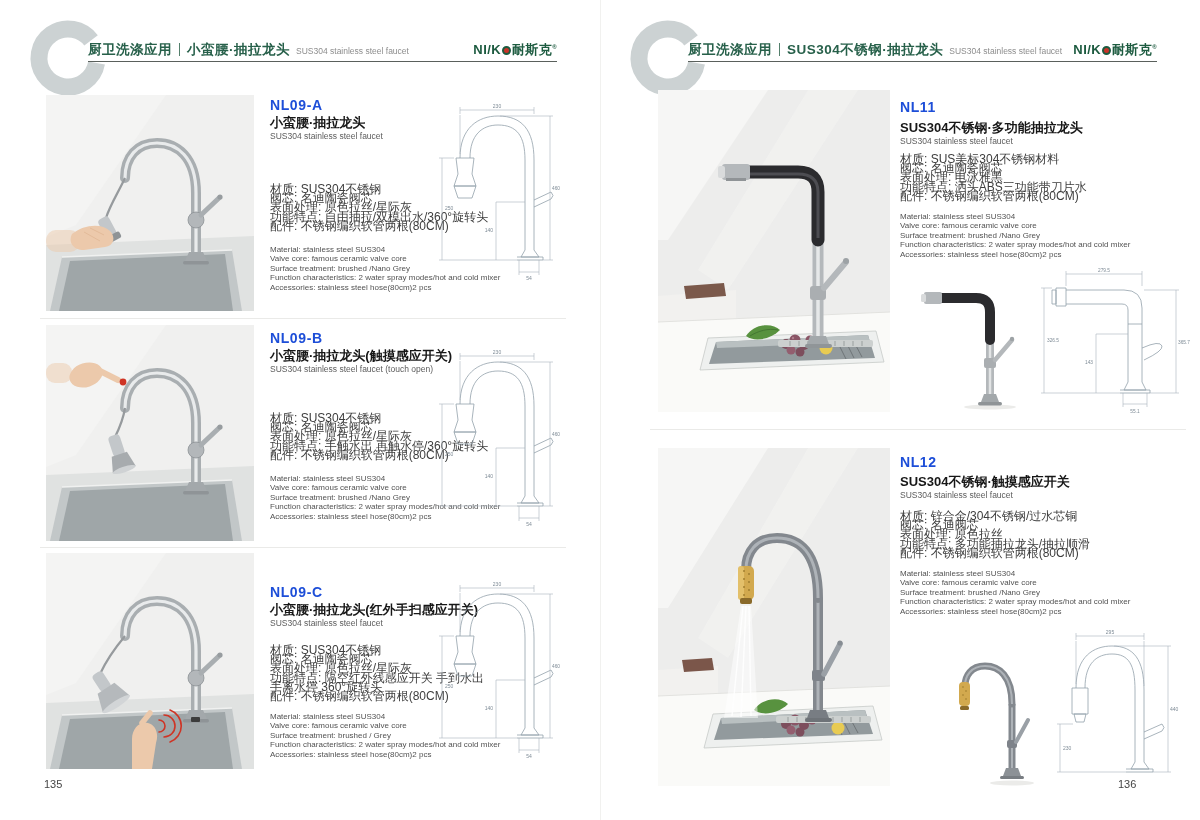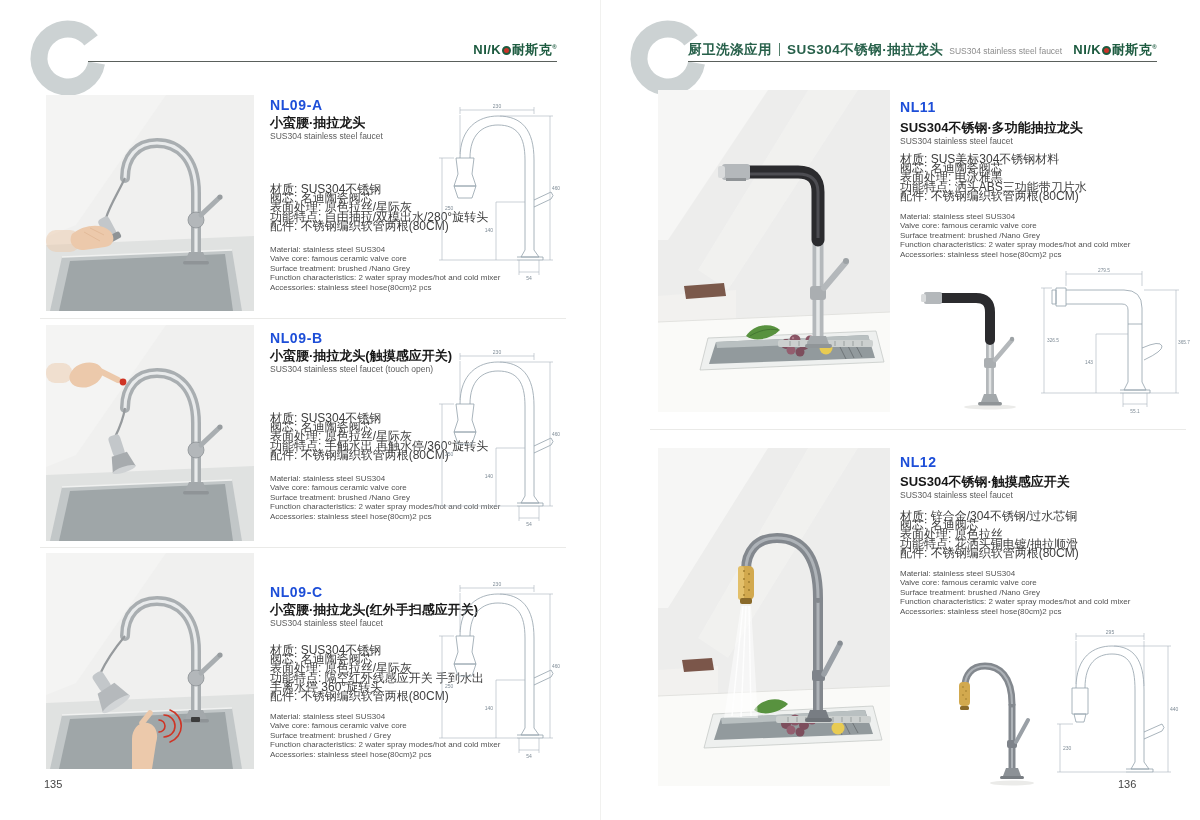--- a/index.html
+++ b/index.html
@@ -56,20 +56,23 @@
     </defs>
   </svg>
 
   <div class="gutter"></div>
 
   <div class="c-mark" style="left:28px;top:12px">
     <svg width="80" height="92">
         <circle cx="40" cy="46" r="29" fill="none" stroke="#ccd2d3" stroke-width="17" stroke-dasharray="158 24" transform="rotate(10 40 46)"></circle>
       </svg>
   </div>
+  <div class="hdr" style="left:88px;top:40px">
+    <span class="cat">厨卫洗涤应用</span><span class="div"></span><span class="ser">小蛮腰·抽拉龙头</span><span class="sub">SUS304 stainless steel faucet</span>
+  </div>
   <div class="rule" style="left:88px;top:61px;width:469px"></div>
   <div class="brand" style="left:462px;top:41px">
     <span>NI/K</span><span class="o"></span><span>耐斯克</span><span class="reg">®</span>
   </div>
 
   <div class="photo" style="left:46px;top:95px">
     <svg viewBox="0 0 208 216" width="208" height="216">
       <rect width="208" height="216" fill="#f0f0ef"></rect>
       <polygon points="0,0 120,0 30,130 0,142" fill="#f4f4f3"></polygon>
       <use href="#sinkL"></use>
@@ -89,21 +92,21 @@
     </svg>
   </div>
 
   <div class="model" style="left:270px;top:97px">NL09-A</div>
   <div class="title-cn" style="left:270px;top:114px">小蛮腰·抽拉龙头</div>
   <div class="title-en" style="left:270px;top:131px">SUS304 stainless steel faucet</div>
   <div class="specs specs-cn" style="left:270px;top:185px">
     <div>材质: SUS304不锈钢</div>
     <div>阀芯: 名迪陶瓷阀芯</div>
     <div>表面处理: 原色拉丝/星际灰</div>
-    <div>功能特点: 自由抽拉/双模出水/280°旋转头</div>
+    <div>功能特点: 自由抽拉/双模出水/360°旋转头</div>
     <div>配件: 不锈钢编织软管两根(80CM)</div>
   </div>
   <div class="specs specs-en" style="left:270px;top:245px">
     <div>Material: stainless steel SUS304</div>
     <div>Valve core: famous ceramic valve core</div>
     <div>Surface treatment: brushed /Nano Grey</div>
     <div>Function characteristics: 2 water spray modes/hot and cold mixer</div>
     <div>Accessories: stainless steel hose(80cm)2 pcs</div>
   </div>
 
@@ -464,21 +467,21 @@
     </svg>
   </div>
 
   <div class="model" style="left:900px;top:454px">NL12</div>
   <div class="title-cn" style="left:900px;top:473px">SUS304不锈钢·触摸感应开关</div>
   <div class="title-en" style="left:900px;top:490px">SUS304 stainless steel faucet</div>
   <div class="specs specs-cn" style="left:900px;top:512px">
     <div>材质: 锌合金/304不锈钢/过水芯铜</div>
     <div>阀芯: 名迪阀芯</div>
     <div>表面处理: 原色拉丝</div>
-    <div>功能特点: 花洒头铜电镀/抽拉顺滑</div>
+    <div>功能特点: 多功能抽拉龙头/抽拉顺滑</div>
     <div>配件: 不锈钢编织软管两根(80CM)</div>
   </div>
   <div class="specs specs-en" style="left:900px;top:569px">
     <div>Material: stainless steel SUS304</div>
     <div>Valve core: famous ceramic valve core</div>
     <div>Surface treatment: brushed /Nano Grey</div>
     <div>Function characteristics: 2 water spray modes/hot and cold mixer</div>
     <div>Accessories: stainless steel hose(80cm)2 pcs</div>
   </div>
 

